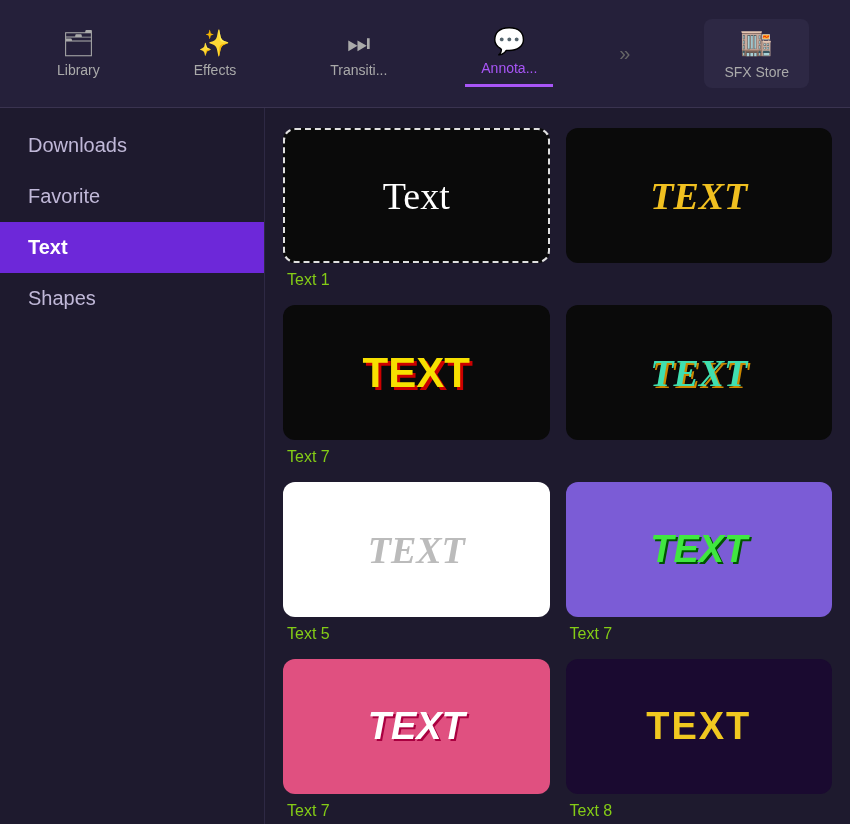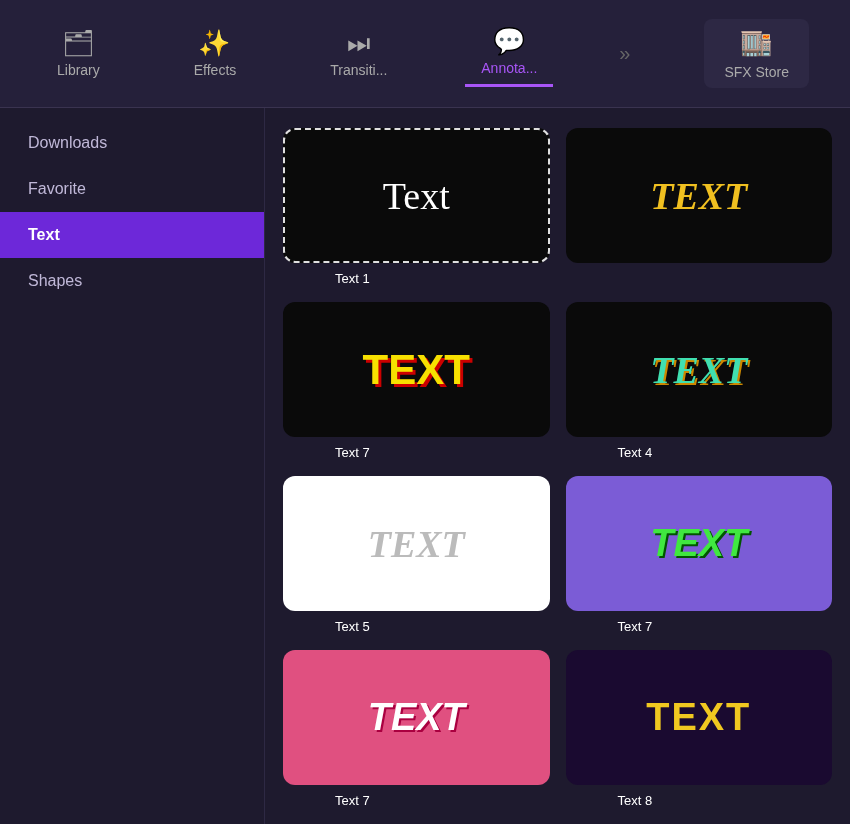--- a/index.html
+++ b/index.html
@@ -75,21 +75,21 @@
     
     .sidebar {
       width: 265px;
       background: #1e1a2e;
       border-right: 1px solid #2e2944;
       padding: 12px 0;
       flex-shrink: 0;
     }
     .sidebar-item {
       padding: 14px 28px;
-      font-size: 16px;
+      font-size: 20px;
       color: #c0b8d8;
       cursor: pointer;
       border-radius: 0;
     }
     .sidebar-item.active {
       background: #6d28d9;
       color: #fff;
       font-weight: 700;
     }
 
@@ -128,24 +128,23 @@
       width: 100%;
       height: 135px;
       border-radius: 12px;
       display: flex;
       align-items: center;
       justify-content: center;
       overflow: hidden;
       position: relative;
     }
     .thumb-label {
-      font-size: 13px;
-      color: #ffffff;
+      font-size: 16px;
+      color: #84cc16;
       padding-left: 4px;
-      margin-left: 48px;
     }
 
     
     .thumb-1 {
       background: #0a0a0a;
       border: 2.5px dashed #e0e0e0;
     }
     .thumb-1 .text-preview {
       font-size: 38px;
       color: #fff;
@@ -306,21 +305,20 @@
         <div class="thumb thumb-3">
           <span class="text-preview">TEXT</span>
         </div>
         <span class="thumb-label">Text 7</span>
       </div>
 
       <div class="grid-item">
         <div class="thumb thumb-4">
           <span class="text-preview">TEXT</span>
         </div>
-        <span class="thumb-label">Text 4</span>
       </div>
 
       <div class="grid-item">
         <div class="thumb thumb-5">
           <span class="text-preview">TEXT</span>
         </div>
         <span class="thumb-label">Text 5</span>
       </div>
 
       <div class="grid-item">

